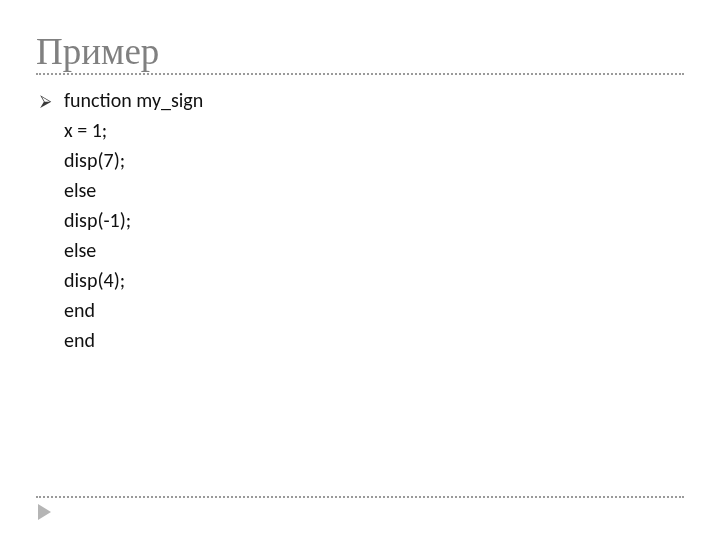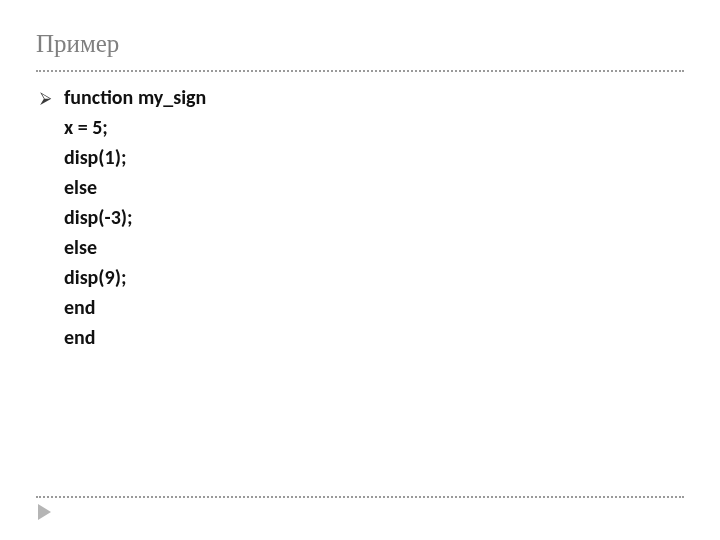--- a/index.html
+++ b/index.html
@@ -12,24 +12,24 @@
     overflow: hidden;
   }
   .slide {
     position: relative;
     width: 720px;
     height: 540px;
     box-sizing: border-box;
     padding: 30px 36px 20px 36px;
   }
   .title {
-    font-size: 25px;
+    font-size: 37px;
     color: #808080;
     font-weight: 400;
-    margin-bottom: 12px;
+    margin-bottom: 0;
     font-family: "Times New Roman", Georgia, serif;
   }
   .rule-dotted {
     border: none;
     border-top: 2px dotted #9a9a9a;
     margin: 0 0 10px 0;
   }
   .content {
     padding-left: 4px;
   }
@@ -42,21 +42,21 @@
     flex: 0 0 24px;
     font-size: 16px;
     color: #3a3a3a;
     line-height: 30px;
     padding-top: 1px;
   }
   .code-block {
     font-size: 20px;
     color: #111;
     line-height: 30px;
-    font-weight: 700;
+    font-weight: 400;
   }
   .code-line {
     white-space: pre;
   }
   .footer {
     position: absolute;
     left: 36px;
     right: 36px;
     bottom: 20px;
   }
@@ -80,26 +80,26 @@
 <div class="slide">
 
   <div class="title">Пример</div>
   <hr class="rule-dotted">
 
   <div class="content">
     <div class="bullet-row">
       <div class="bullet">⮚</div>
       <div class="code-block">
         <div class="code-line">function my_sign</div>
-        <div class="code-line">x = 5;</div>
-        <div class="code-line">disp(1);</div>
+        <div class="code-line">x = 1;</div>
+        <div class="code-line">disp(7);</div>
         <div class="code-line">else</div>
-        <div class="code-line">disp(-3);</div>
+        <div class="code-line">disp(-1);</div>
         <div class="code-line">else</div>
-        <div class="code-line">disp(9);</div>
+        <div class="code-line">disp(4);</div>
         <div class="code-line">end</div>
         <div class="code-line">end</div>
       </div>
     </div>
   </div>
 
   <div class="footer">
     <hr class="footer-rule">
     <div class="footer-arrow"></div>
   </div>

